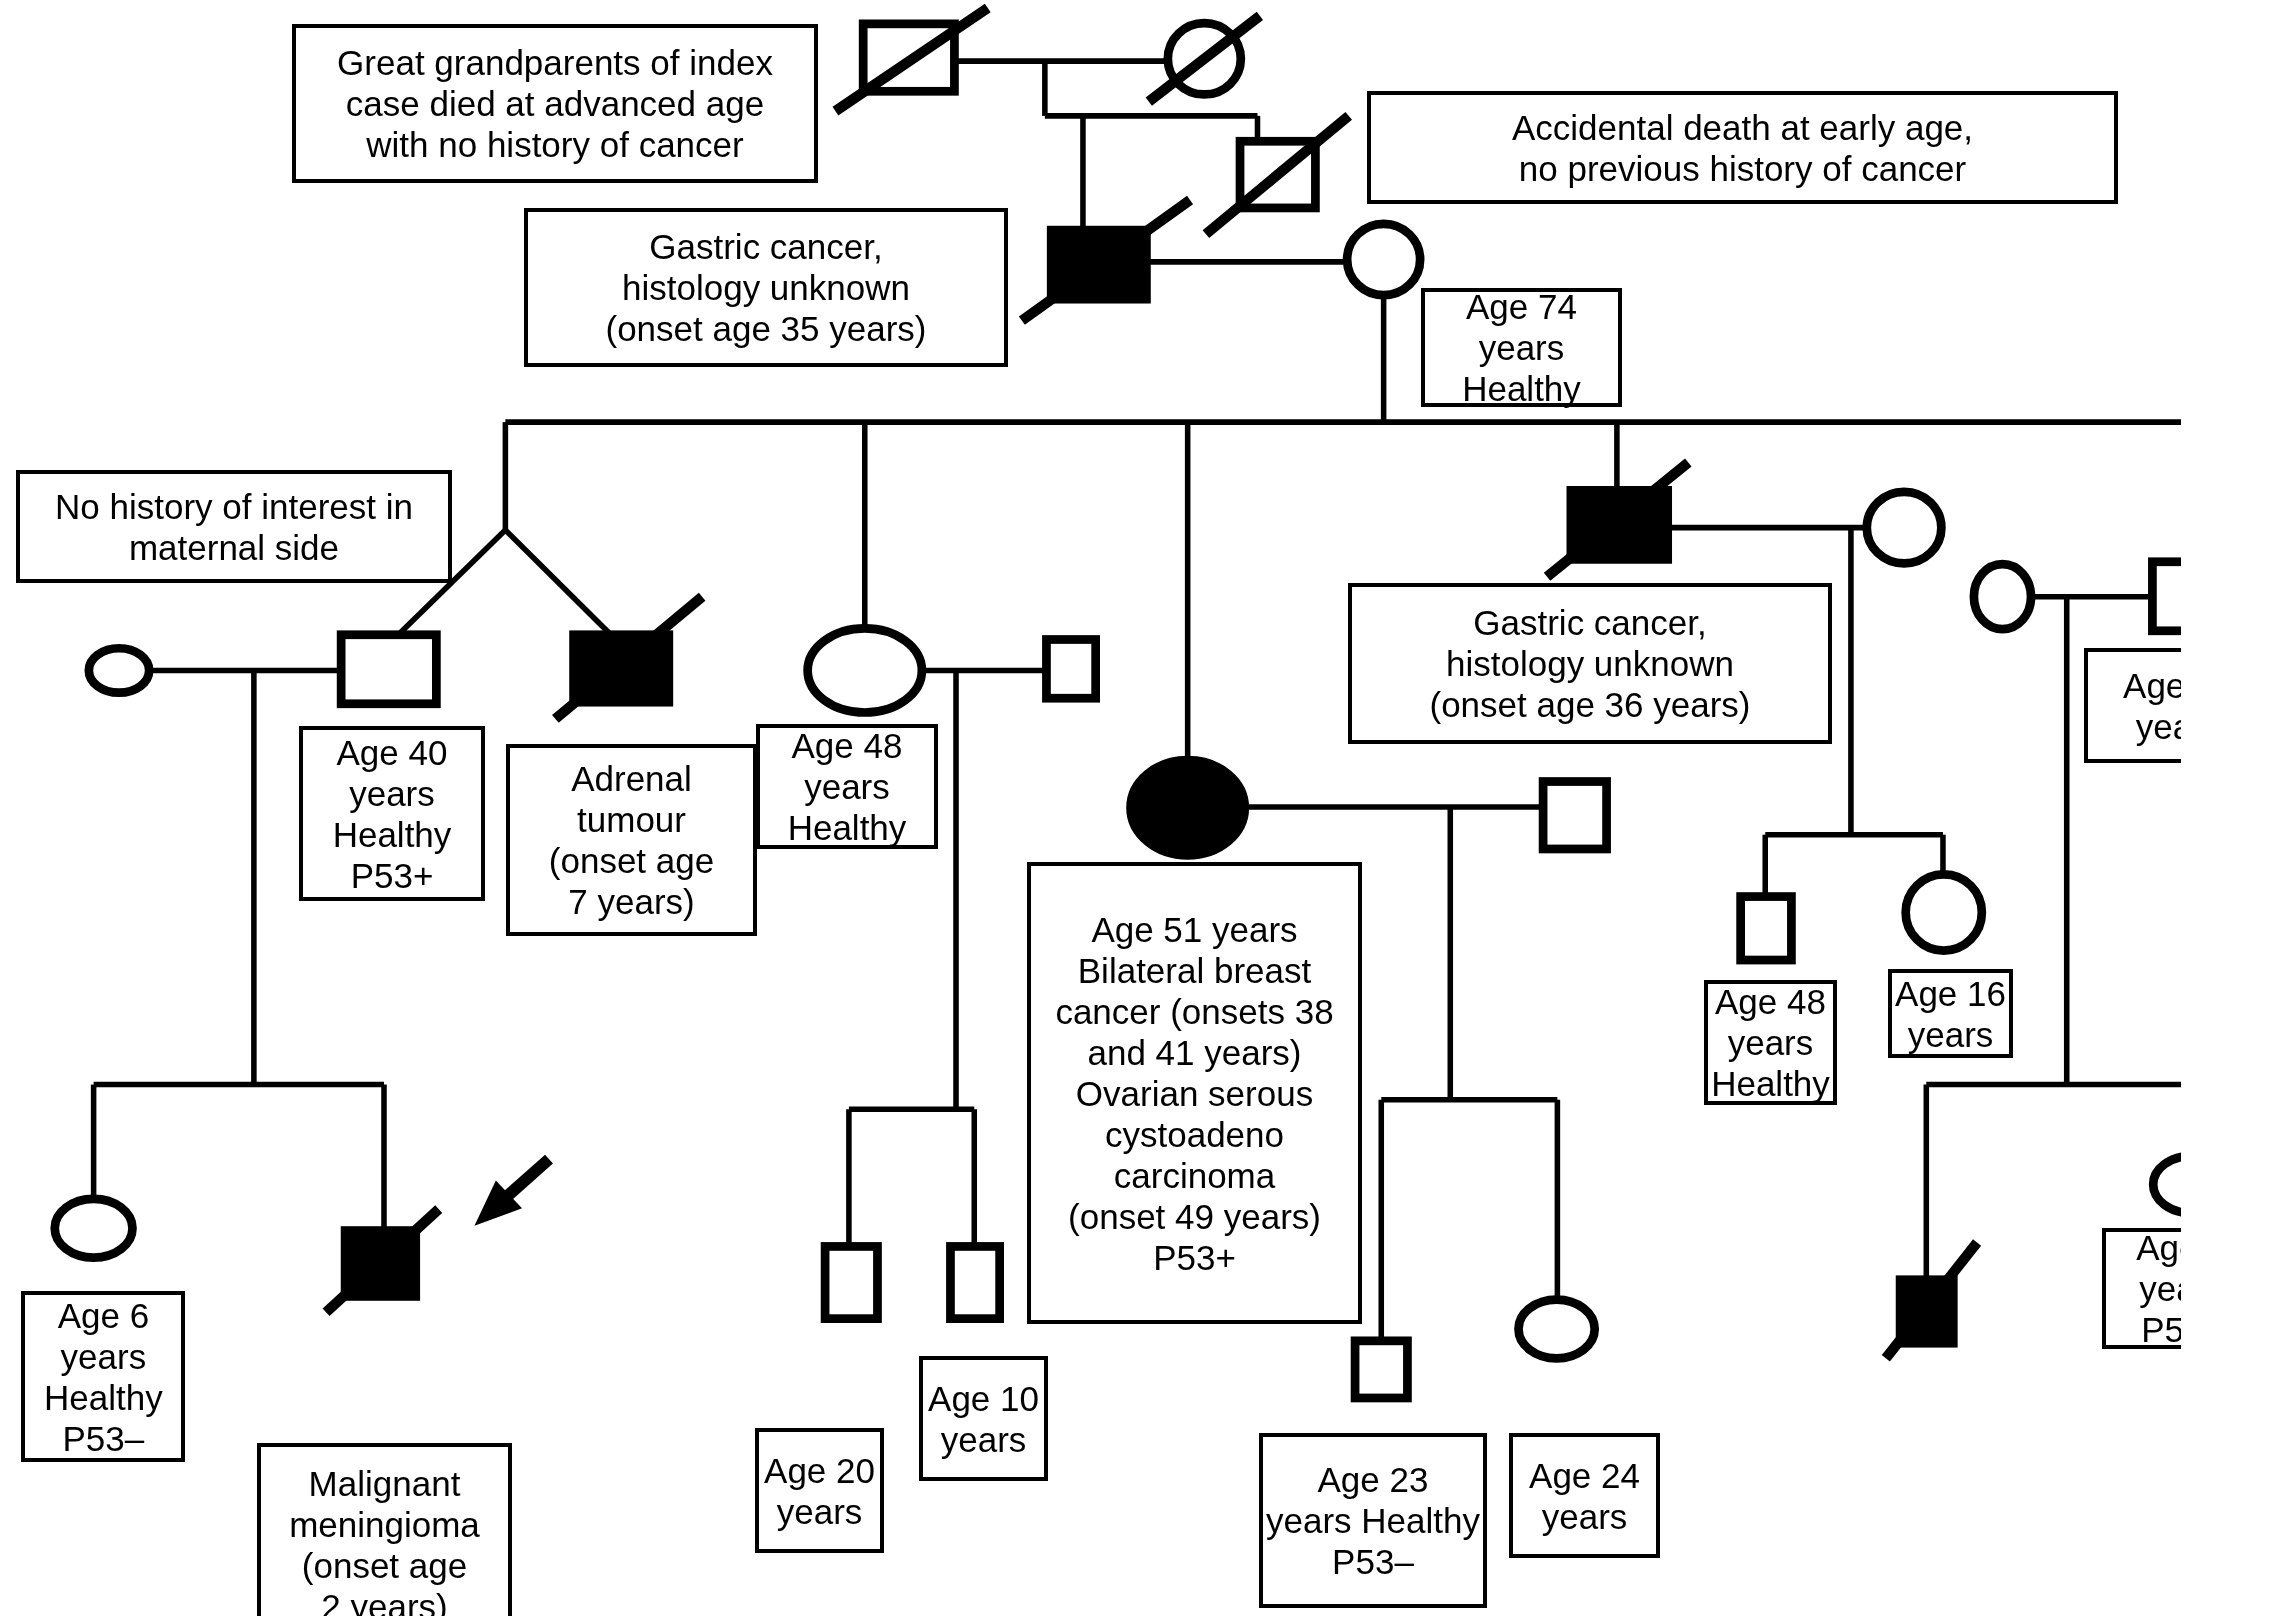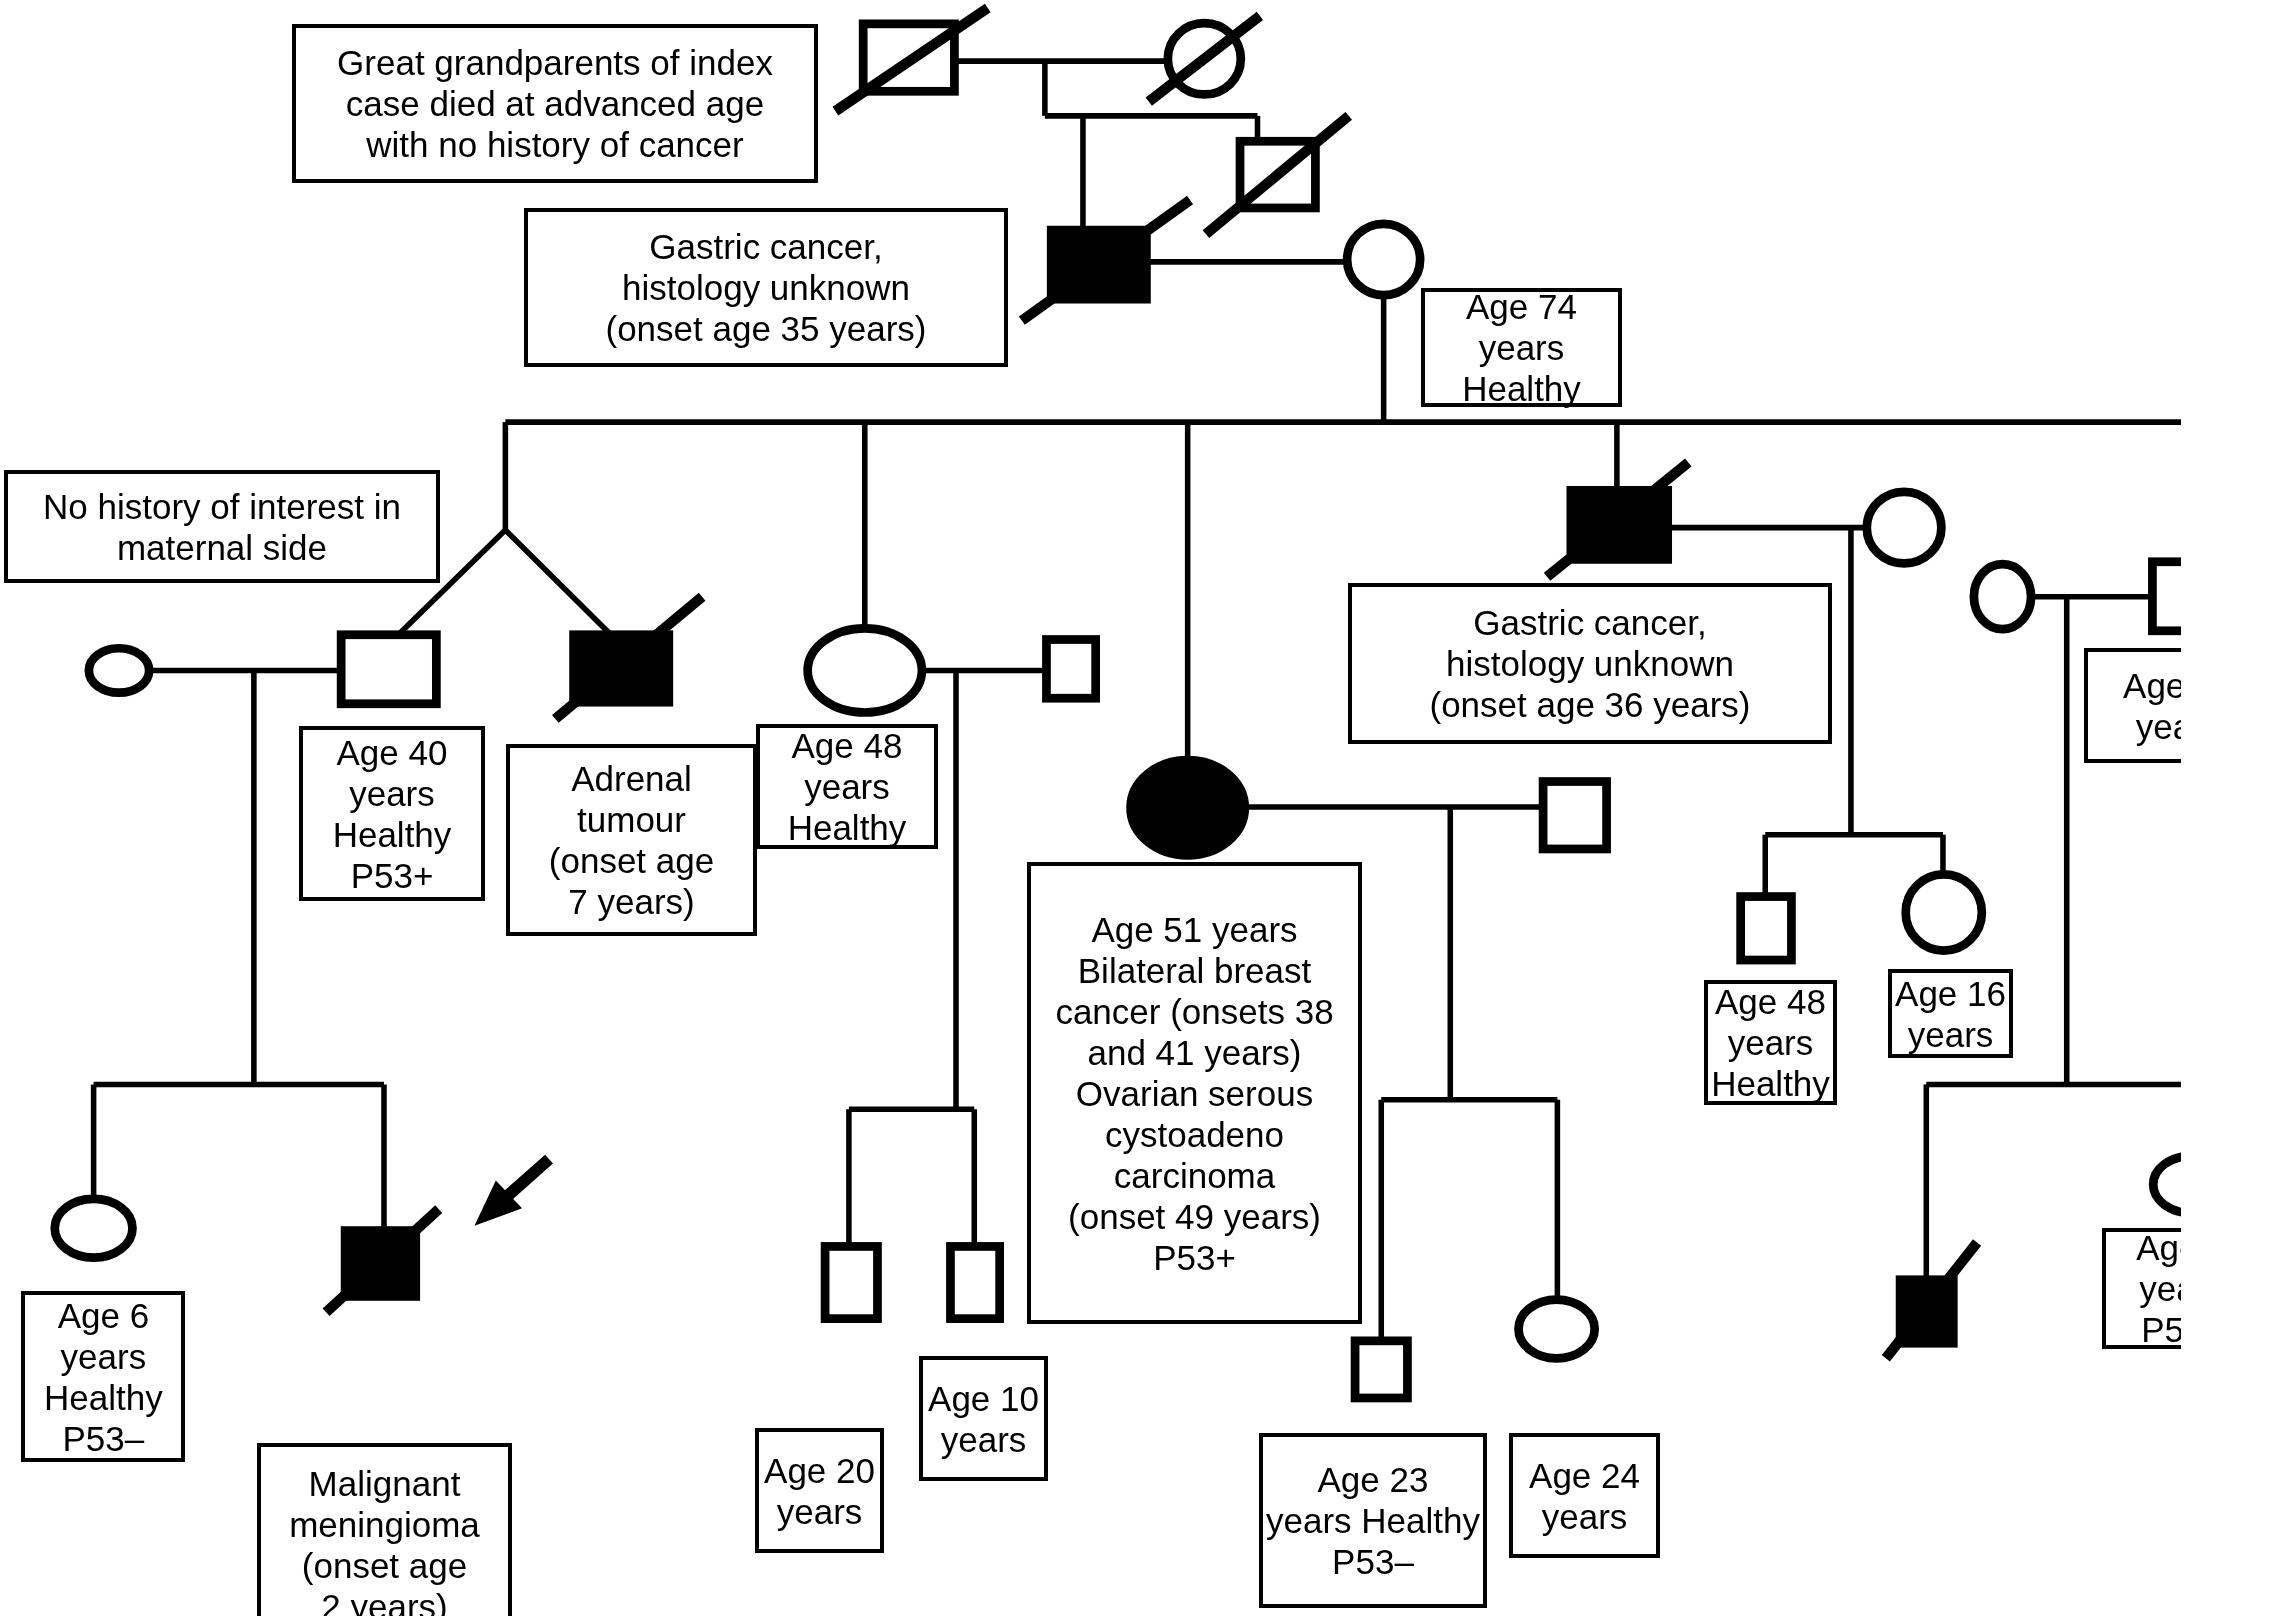--- a/index.html
+++ b/index.html
@@ -125,30 +125,32 @@
     <rect class="symf" x="2395" y="1613" width="67" height="80"></rect>
     <line class="slash" x1="2377" y1="1712" x2="2492" y2="1566"></line>
 
     <ellipse class="sym" cx="2762" cy="1493" rx="48" ry="36"></ellipse>
   </svg>
 
   <div class="label" style="left:292px;top:24px;width:526px;height:159px">Great grandparents of index
 case died at advanced age
 with no history of cancer</div>
 
+  <div class="label" style="left:1367px;top:91px;width:751px;height:113px">Accidental death at early age,
+no previous history of cancer</div>
 
   <div class="label" style="left:524px;top:208px;width:484px;height:159px">Gastric cancer,
 histology unknown
 (onset age 35 years)</div>
 
   <div class="label" style="left:1421px;top:288px;width:201px;height:119px">Age 74
 years
 Healthy</div>
 
-  <div class="label" style="left:4px;top:470px;width:436px;height:113px">No history of interest in
+  <div class="label" style="left:16px;top:470px;width:436px;height:113px">No history of interest in
 maternal side</div>
 
   <div class="label" style="left:299px;top:726px;width:186px;height:175px">Age 40
 years
 Healthy
 P53+</div>
 
   <div class="label" style="left:506px;top:744px;width:251px;height:192px">Adrenal
 tumour
 (onset age

